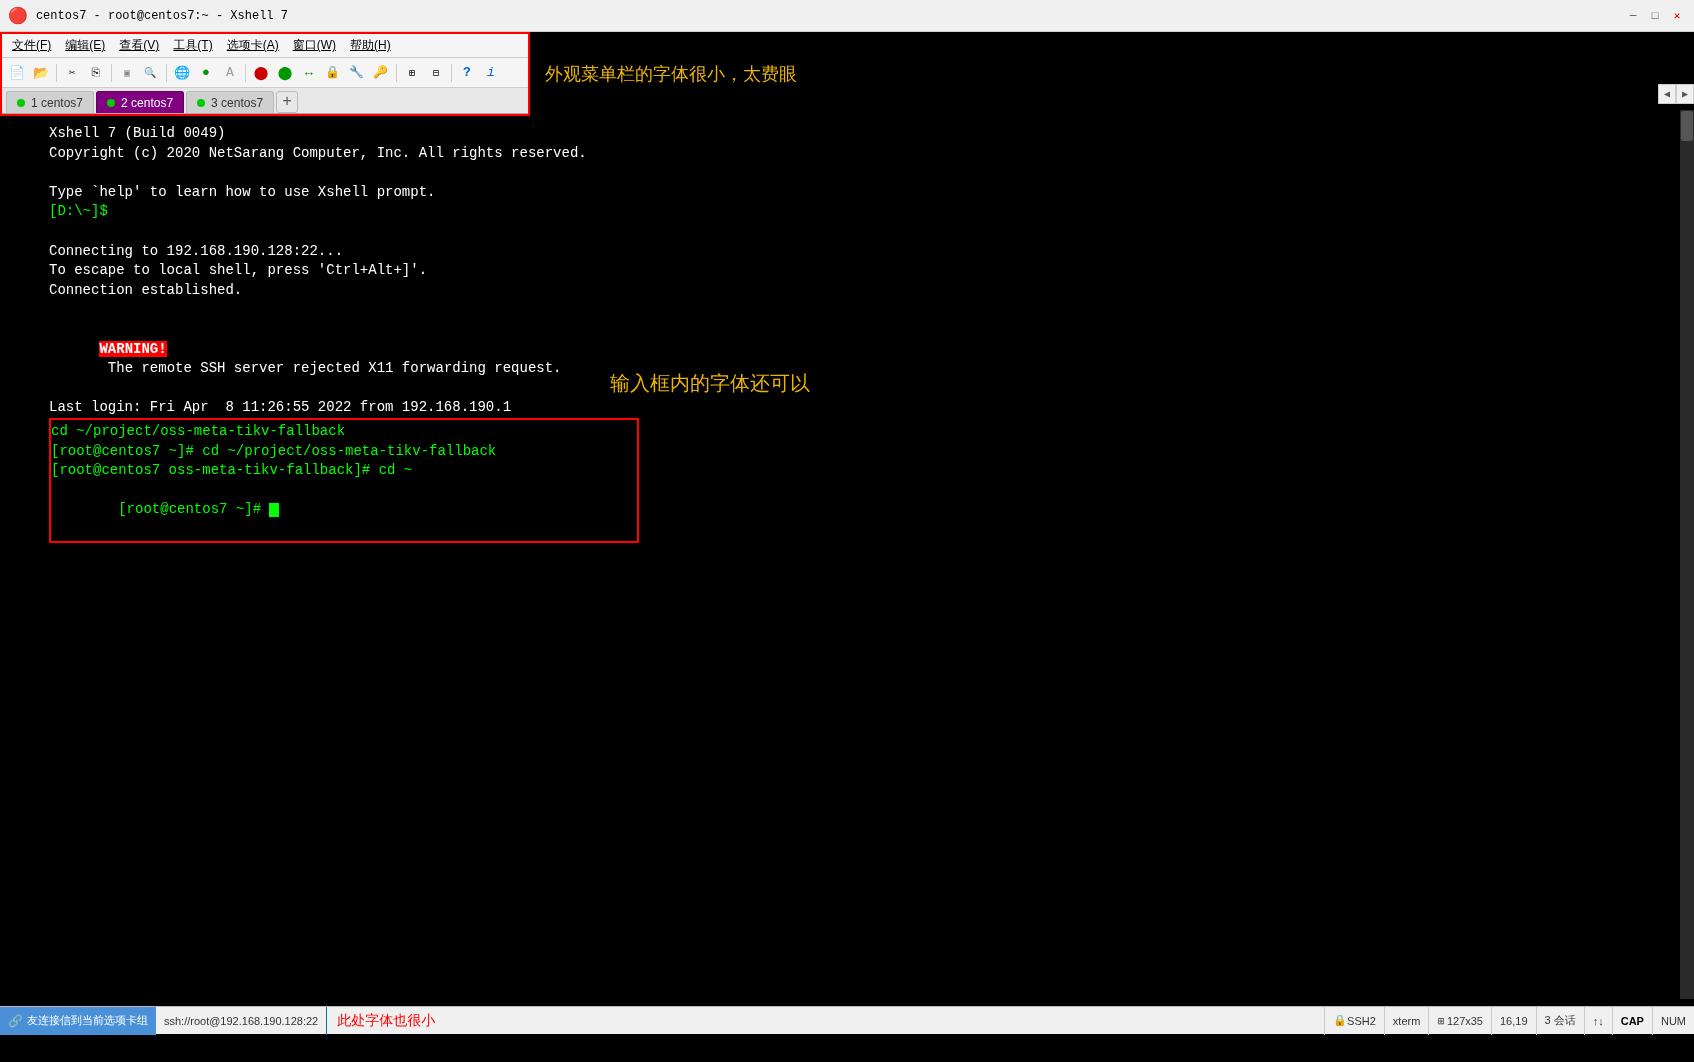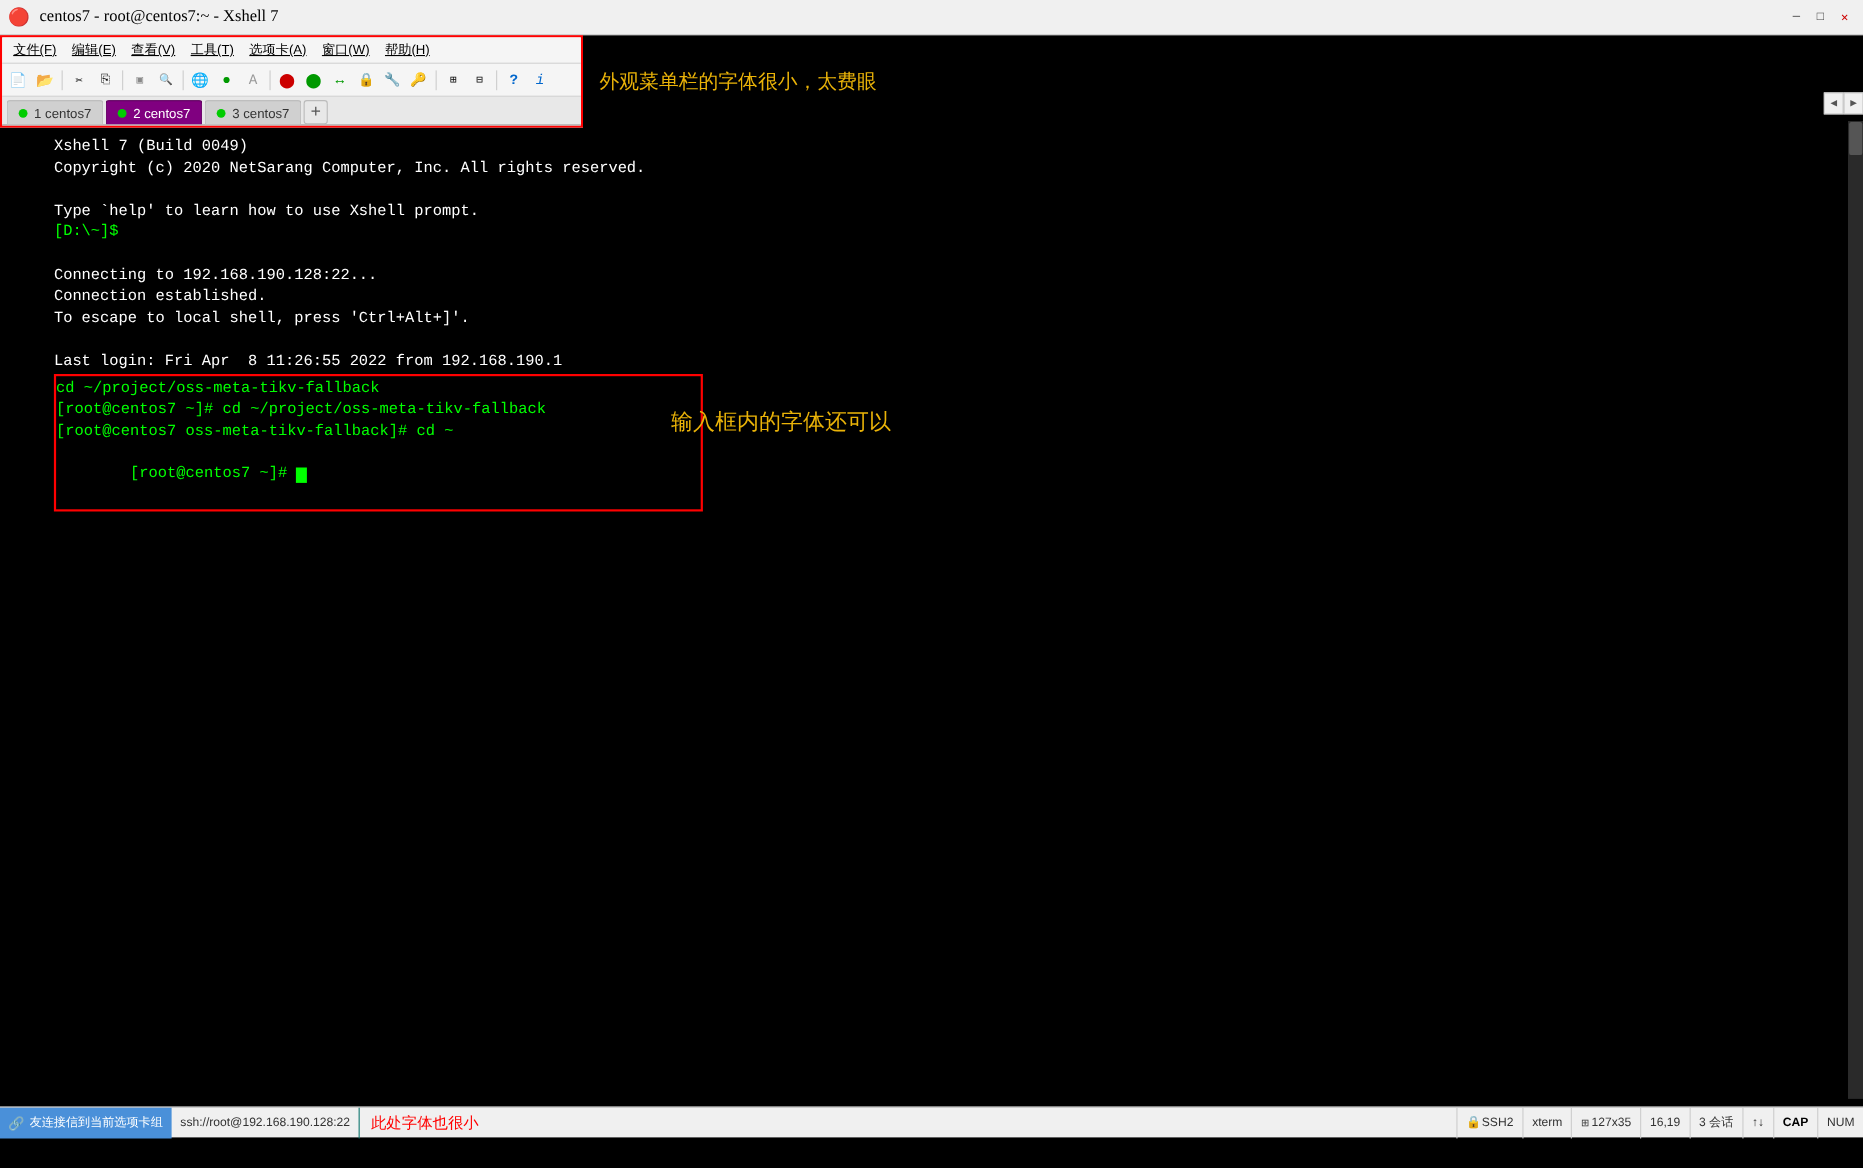--- a/index.html
+++ b/index.html
@@ -303,21 +303,21 @@
     }
   </style>
 </head>
 <body>
 
 <div id="main">
 
   <div id="title-bar">
     <div id="title-bar-left">
       <span style="color:#cc0000; font-size:16px;">🔴</span>
-      <span style="font-family:Liberation Serif, serif; font-size:15px;">centos7 - root@centos7:~ - Xshell 7</span>
+      <span style="font-family:Liberation Mono, monospace; font-size:12px;">centos7 - root@centos7:~ - Xshell 7</span>
     </div>
     <div id="title-bar-controls">
       <div class="win-btn">─</div>
       <div class="win-btn">□</div>
       <div class="win-btn" style="color:#c00;">✕</div>
     </div>
   </div>
 
   <div id="toolbar-section" style="position:relative; border: 2px solid red; width: 530px; z-index:10; background:#f5f5f5;">
 
@@ -385,23 +385,27 @@
   </div>
 
   <div id="terminal" style="flex:1; background:#000; padding: 8px 10px; overflow:hidden;">
     <span class="term-line">Xshell 7 (Build 0049)</span>
     <span class="term-line">Copyright (c) 2020 NetSarang Computer, Inc. All rights reserved.</span>
     <span class="term-line">&nbsp;</span>
     <span class="term-line">Type `help' to learn how to use Xshell prompt.</span>
     <span class="term-line term-green">[D:\~]$</span>
     <span class="term-line">&nbsp;</span>
     <span class="term-line">Connecting to 192.168.190.128:22...</span>
+    <span class="term-line">To escape to local shell, press 'Ctrl+Alt+]'.</span>
     <span class="term-line">Connection established.</span>
-    <span class="term-line">To escape to local shell, press 'Ctrl+Alt+]'.</span>
     <span class="term-line">&nbsp;</span>
+    <span class="term-line">
+      <span class="term-warning">WARNING!</span>
+      <span> The remote SSH server rejected X11 forwarding request.</span>
+    </span>
     <span class="term-line">Last login: Fri Apr  8 11:26:55 2022 from 192.168.190.1</span>
 
     
     <div style="border: 2px solid red; display:inline-block; padding: 2px 0; width: 590px;">
       <span class="term-line term-green">cd ~/project/oss-meta-tikv-fallback</span>
       <span class="term-line term-green">[root@centos7 ~]# cd ~/project/oss-meta-tikv-fallback</span>
       <span class="term-line term-green">[root@centos7 oss-meta-tikv-fallback]# cd ~</span>
       <span class="term-line term-green">
         <span>[root@centos7 ~]# </span><span class="term-cursor"></span>
       </span>

